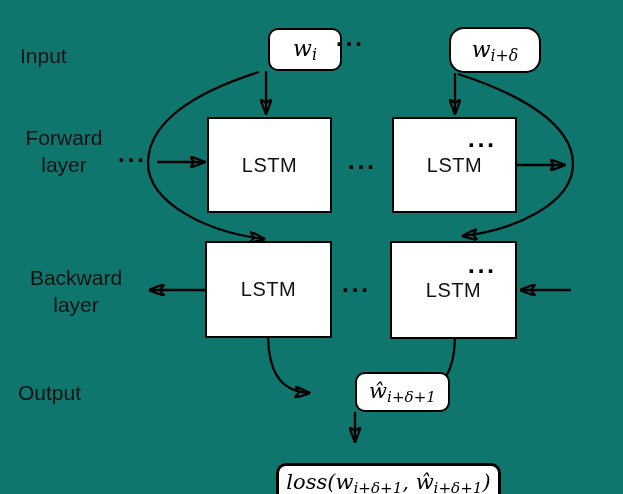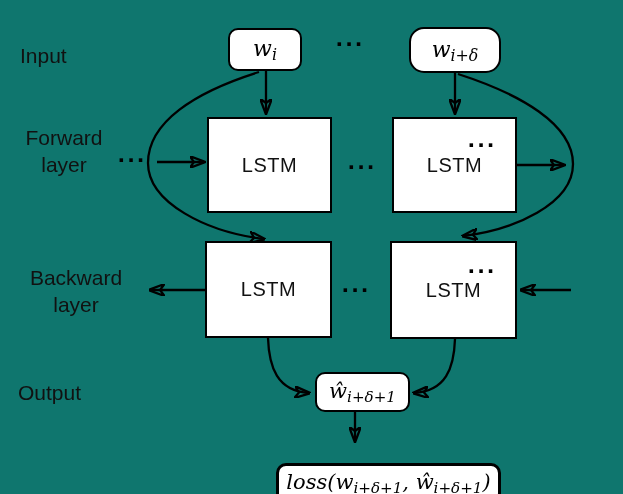--- a/index.html
+++ b/index.html
@@ -12,21 +12,21 @@
   .rowlabel {
     position:absolute; font-size:21px; line-height:27px; color:#111111;
     text-align:center; white-space:nowrap;
   }
   .rowlabel.single { text-align:left; }
   .box {
     position:absolute; box-sizing:border-box; background:#ffffff;
     border:2.3px solid #000000; display:flex; align-items:center; justify-content:center;
   }
   .lstm-text { font-size:20px; letter-spacing:0.5px; color:#111111; }
-  .rounded { border-radius:10px; border-width:2.5px; }
+  .rounded { border-radius:10px; border-width:2.5px;margin-left:40px; }
   .loss-border { border-width:3px; border-radius:10px; }
   .math {
     font-family:"DejaVu Serif", serif; font-style:italic; font-size:22px;
     color:#000000; white-space:nowrap;
   }
   .math sub { font-size:0.72em; font-style:italic; line-height:1; vertical-align:-0.25em; }
   .math-small { font-size:21px; }
   .dots {
     position:absolute; transform:translate(-50%,-50%);
     font-family:"DejaVu Sans", sans-serif; font-weight:700; font-size:20px;

